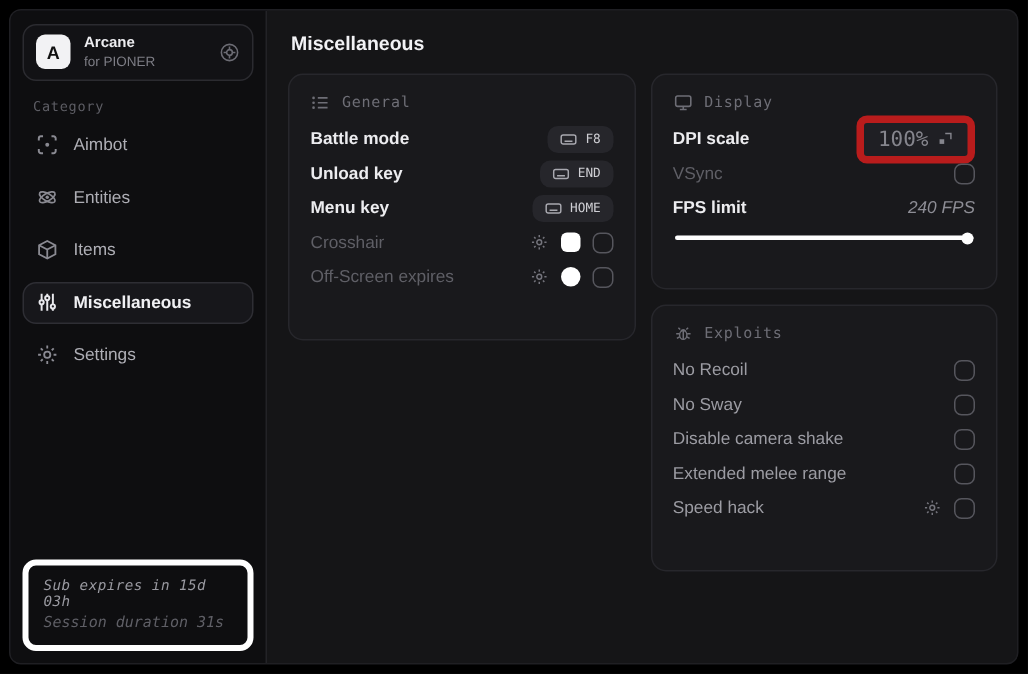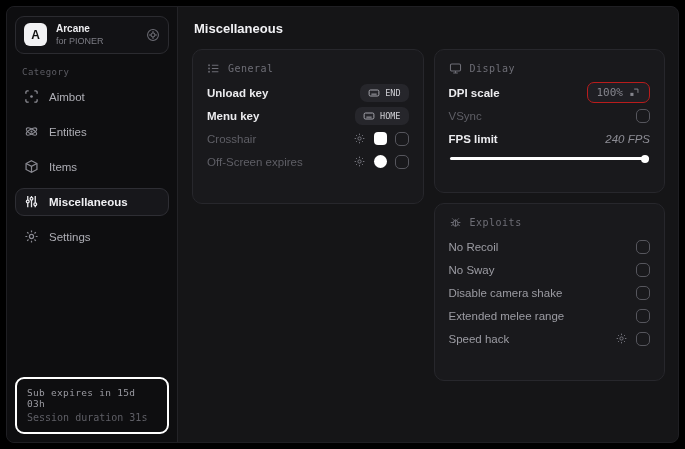--- a/index.html
+++ b/index.html
@@ -22,21 +22,21 @@
   .cat-label { font-family:"DejaVu Sans Mono", monospace; color:#5d5d64; font-size:9px;
                letter-spacing:.5px; margin:13px 0 6px 7px; }
   .nav { display:flex; flex-direction:column; gap:7px; }
   .nav-item { display:flex; align-items:center; gap:10px; height:28px; padding:0 8px;
               border:1px solid transparent; border-radius:9px; color:#aeaeb5; cursor:default; }
   .nav-item .nico { color:#8a8a92; display:flex; }
   .nav-item span.lbl { font-size:11.5px; }
   .nav-item.active { background:#17171b; border-color:#2e2e34; color:#f0f0f3; }
   .nav-item.active .nico { color:#e8e8ec; }
   .nav-item.active span.lbl { font-weight:700; }
-  .side-footer { margin-top:auto; border:2px solid #ffffff; border-radius:9px; padding:8px 10px 9px; }
+  .side-footer { margin-top:auto; border:4px solid #ffffff; border-radius:9px; padding:8px 10px 9px;font-style:italic; }
   .sf1 { font-family:"DejaVu Sans Mono", monospace; font-size:9.5px; color:#9a9aa1; letter-spacing:.3px; }
   .sf2 { font-family:"DejaVu Sans Mono", monospace; font-size:10px; color:#5f5f66; margin-top:3px; }
 
   
   .main { flex:1; padding:13px 13px 12px 14px; overflow:hidden; }
   .main-title { color:#f2f2f5; font-size:13px; font-weight:700; margin:1px 0 13px 2px; }
   .cols { display:flex; gap:10px; align-items:flex-start; }
   .col { flex:1; display:flex; flex-direction:column; gap:10px; min-width:0; }
   .panel { background:#19191c; border:1px solid #27272c; border-radius:10px; padding:10px 14px 30px; }
   .panel-head { display:flex; align-items:center; gap:8px; color:#6e6e76;
@@ -48,23 +48,23 @@
   .row .lbl.dim { color:#5f5f66; font-weight:400; }
   .row .lbl.mid { color:#9c9ca3; font-weight:400; }
   .rright { display:flex; align-items:center; gap:8px; }
   .keybadge { display:flex; align-items:center; gap:5px; background:#26262b; border-radius:7px;
               padding:3px 8px; color:#cfcfd4; font-family:"DejaVu Sans Mono", monospace; font-size:8.5px; }
   .keybadge .kico { display:flex; color:#a9a9b0; }
   .checkbox { width:14px; height:14px; border:1.5px solid #56565d; border-radius:5px; background:transparent; }
   .swatch-square { width:13px; height:13px; background:#fff; border-radius:4px; }
   .swatch-circle { width:13px; height:13px; background:#fff; border-radius:50%; }
   .mini-gear { display:flex; color:#75757d; }
-  .select { display:flex; align-items:center; gap:6px; background:#1f1f24; border:1px solid #b91c1c;
+  .select { display:flex; align-items:center; gap:6px; background:#1f1f24; border:5px solid #b91c1c;
             border-radius:7px; padding:3px 9px; color:#85858d;
-            font-family:"DejaVu Sans Mono", monospace; font-size:11px; }
+            font-family:"DejaVu Sans Mono", monospace; font-size:14px; }
   .select .sico { display:flex; color:#85858d; }
   .fps-value { color:#8d8d95; font-size:11.5px;font-style:italic; }
   .slider { position:relative; height:8px; margin:4px 1px 0; }
   .slider-track { position:absolute; left:0; right:0; top:3px; height:3px; background:#2c2c31; border-radius:2px; }
   .slider-fill  { position:absolute; left:0; top:3px; height:3px; background:#fff; border-radius:2px; }
   .slider-knob  { position:absolute; right:0; top:0.5px; width:8px; height:8px; background:#fff; border-radius:50%; }
   svg { display:block; }
 </style>
 </head>
 <body>
@@ -156,20 +156,32 @@
           <div class="panel-head">
             <span class="pico">
               <svg width="13" height="13" viewBox="0 0 16 16" fill="none" stroke="currentColor" stroke-width="1.4">
                 <path d="M6 4h8M6 8h8M6 12h8"></path>
                 <path d="M2.5 4h.01M2.5 8h.01M2.5 12h.01" stroke-width="2.2" stroke-linecap="round"></path>
               </svg>
             </span>
             <span>General</span>
           </div>
 
+          <div class="row">
+            <span class="lbl">Battle mode</span>
+            <span class="keybadge">
+              <span class="kico">
+                <svg width="12" height="12" viewBox="0 0 16 16" fill="none" stroke="currentColor" stroke-width="1.3">
+                  <rect x="1.5" y="4" width="13" height="8" rx="1.8"></rect>
+                    <path d="M4.5 9.5h7"></path>
+                </svg>
+              </span>
+              <span>F8</span>
+            </span>
+          </div>
 
           <div class="row">
             <span class="lbl">Unload key</span>
             <span class="keybadge">
               <span class="kico">
                 <svg width="12" height="12" viewBox="0 0 16 16" fill="none" stroke="currentColor" stroke-width="1.3">
                   <rect x="1.5" y="4" width="13" height="8" rx="1.8"></rect>
                     <path d="M4.5 9.5h7"></path>
                 </svg>
               </span>

